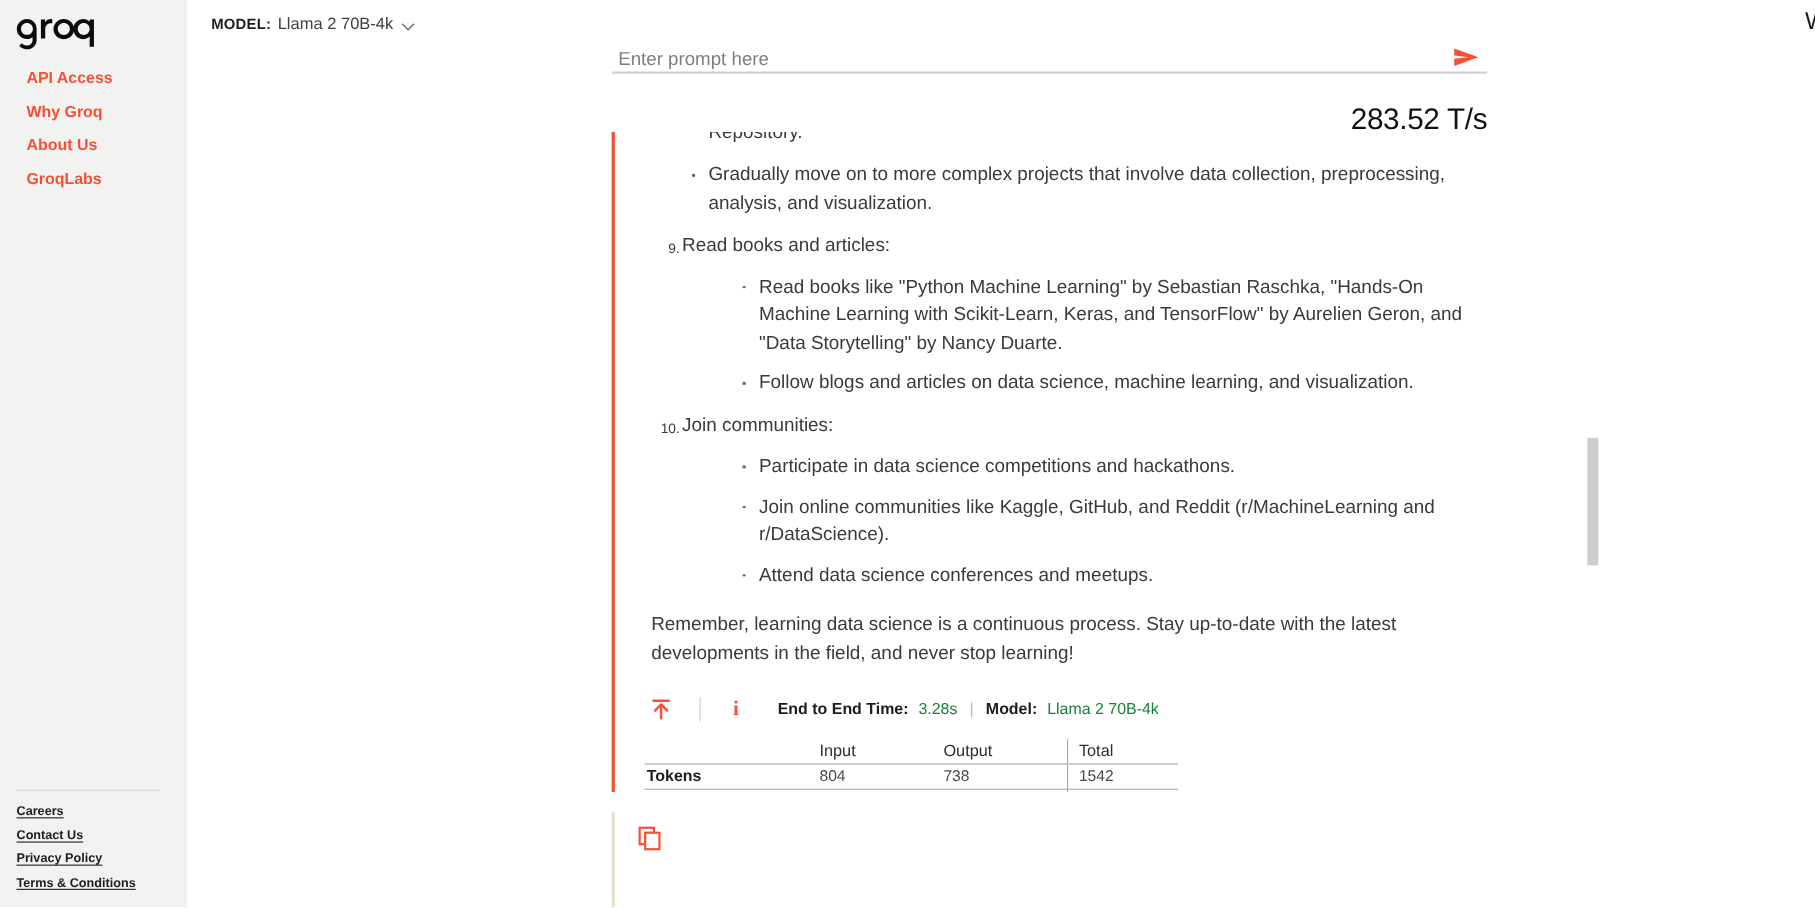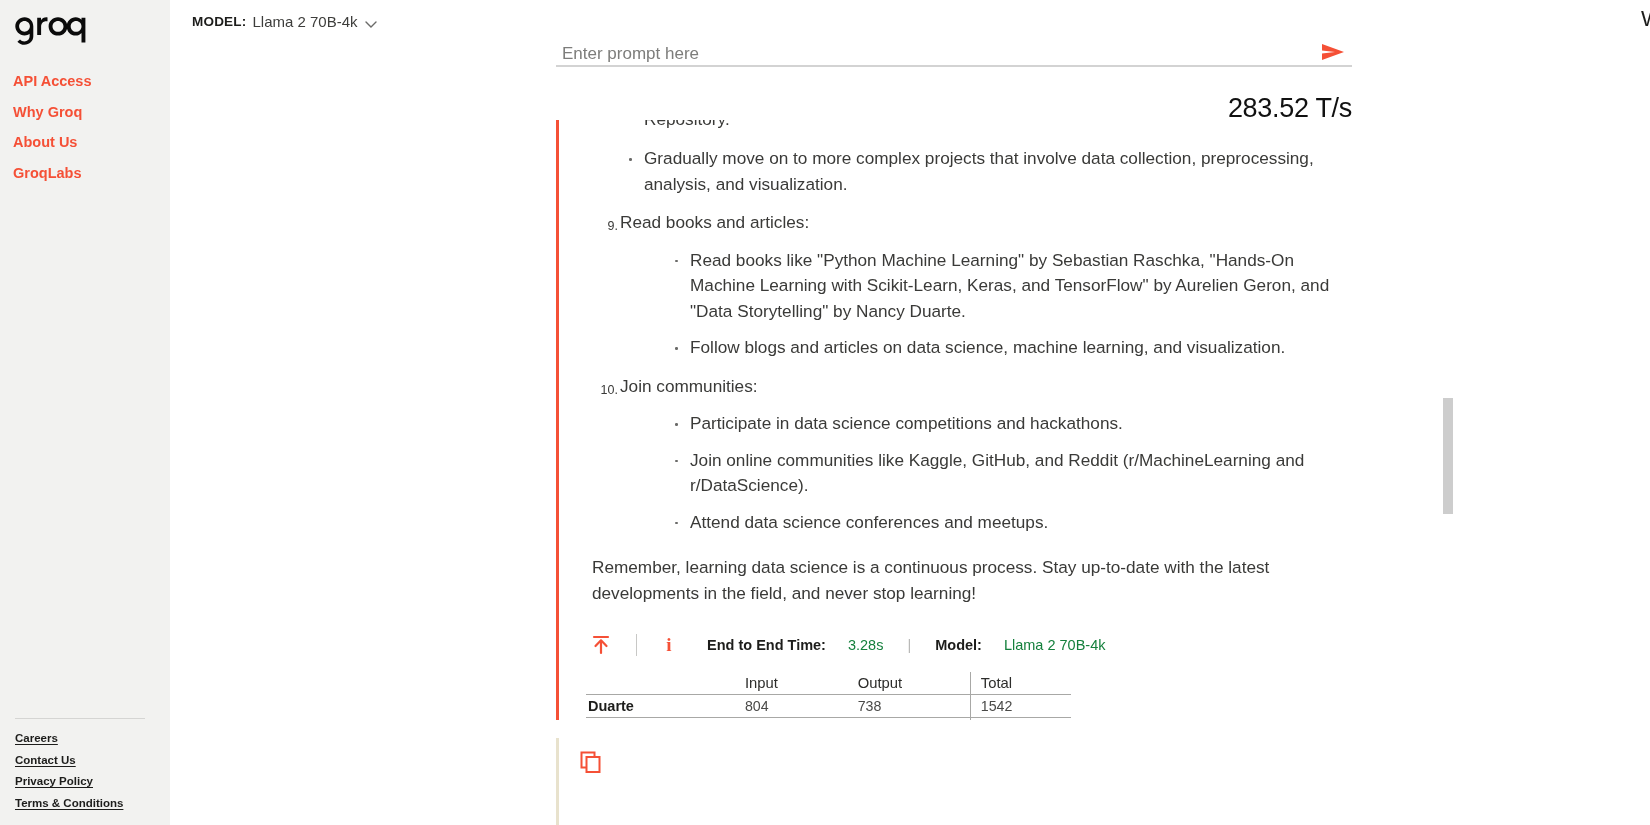--- a/index.html
+++ b/index.html
@@ -28,22 +28,22 @@
     background: #f2f2f0;
     padding: 0;
   }
 
   .logo-wrap {
     padding: 12px 0 0 14px;
   }
   .logo-wrap svg { display: block; }
 
   .nav {
-    margin-top: 26px;
-    padding-left: 13px;
+    margin-top: 16px;
+    padding-left: 24px;
   }
   .nav-item {
     display: block;
     color: #f55036;
     font-size: 14.5px;
     font-weight: 700;
     line-height: 1;
     margin-bottom: 16px;
     text-decoration: none;
     cursor: pointer;
@@ -262,21 +262,21 @@
     font-family: "Liberation Serif", serif;
     cursor: pointer;
     user-select: none;
   }
   .meta-text {
     margin-left: 28px;
     font-size: 14.5px;
     color: #3a3a38;
     display: flex;
     align-items: baseline;
-    gap: 17px;
+    gap: 4px;
     white-space: nowrap;
   }
   .meta-text b { font-weight: 700; color: #1d1d1b; }
   .meta-text .v { margin-left: 5px; color: #15803d; }
   .meta-pipe { margin: 0 7px; color: #b8b8b6; }
 
   
   .stats {
     margin-top: 14px;
     margin-left: 12px;
@@ -462,21 +462,21 @@
       <thead>
         <tr>
           <th class="c0"></th>
           <th class="c1">Input</th>
           <th class="c2">Output</th>
           <th class="c3">Total</th>
         </tr>
       </thead>
       <tbody>
         <tr>
-          <th class="c0">Duarte</th>
+          <th class="c0">Tokens</th>
           <td class="c1">804</td>
           <td class="c2">738</td>
           <td class="c3">1542</td>
         </tr>
         <tr>
           <th class="c0">Inference Time (s)</th>
           <td class="c1">0.17</td>
           <td class="c2">2.60</td>
           <td class="c3">2.77</td>
         </tr>

